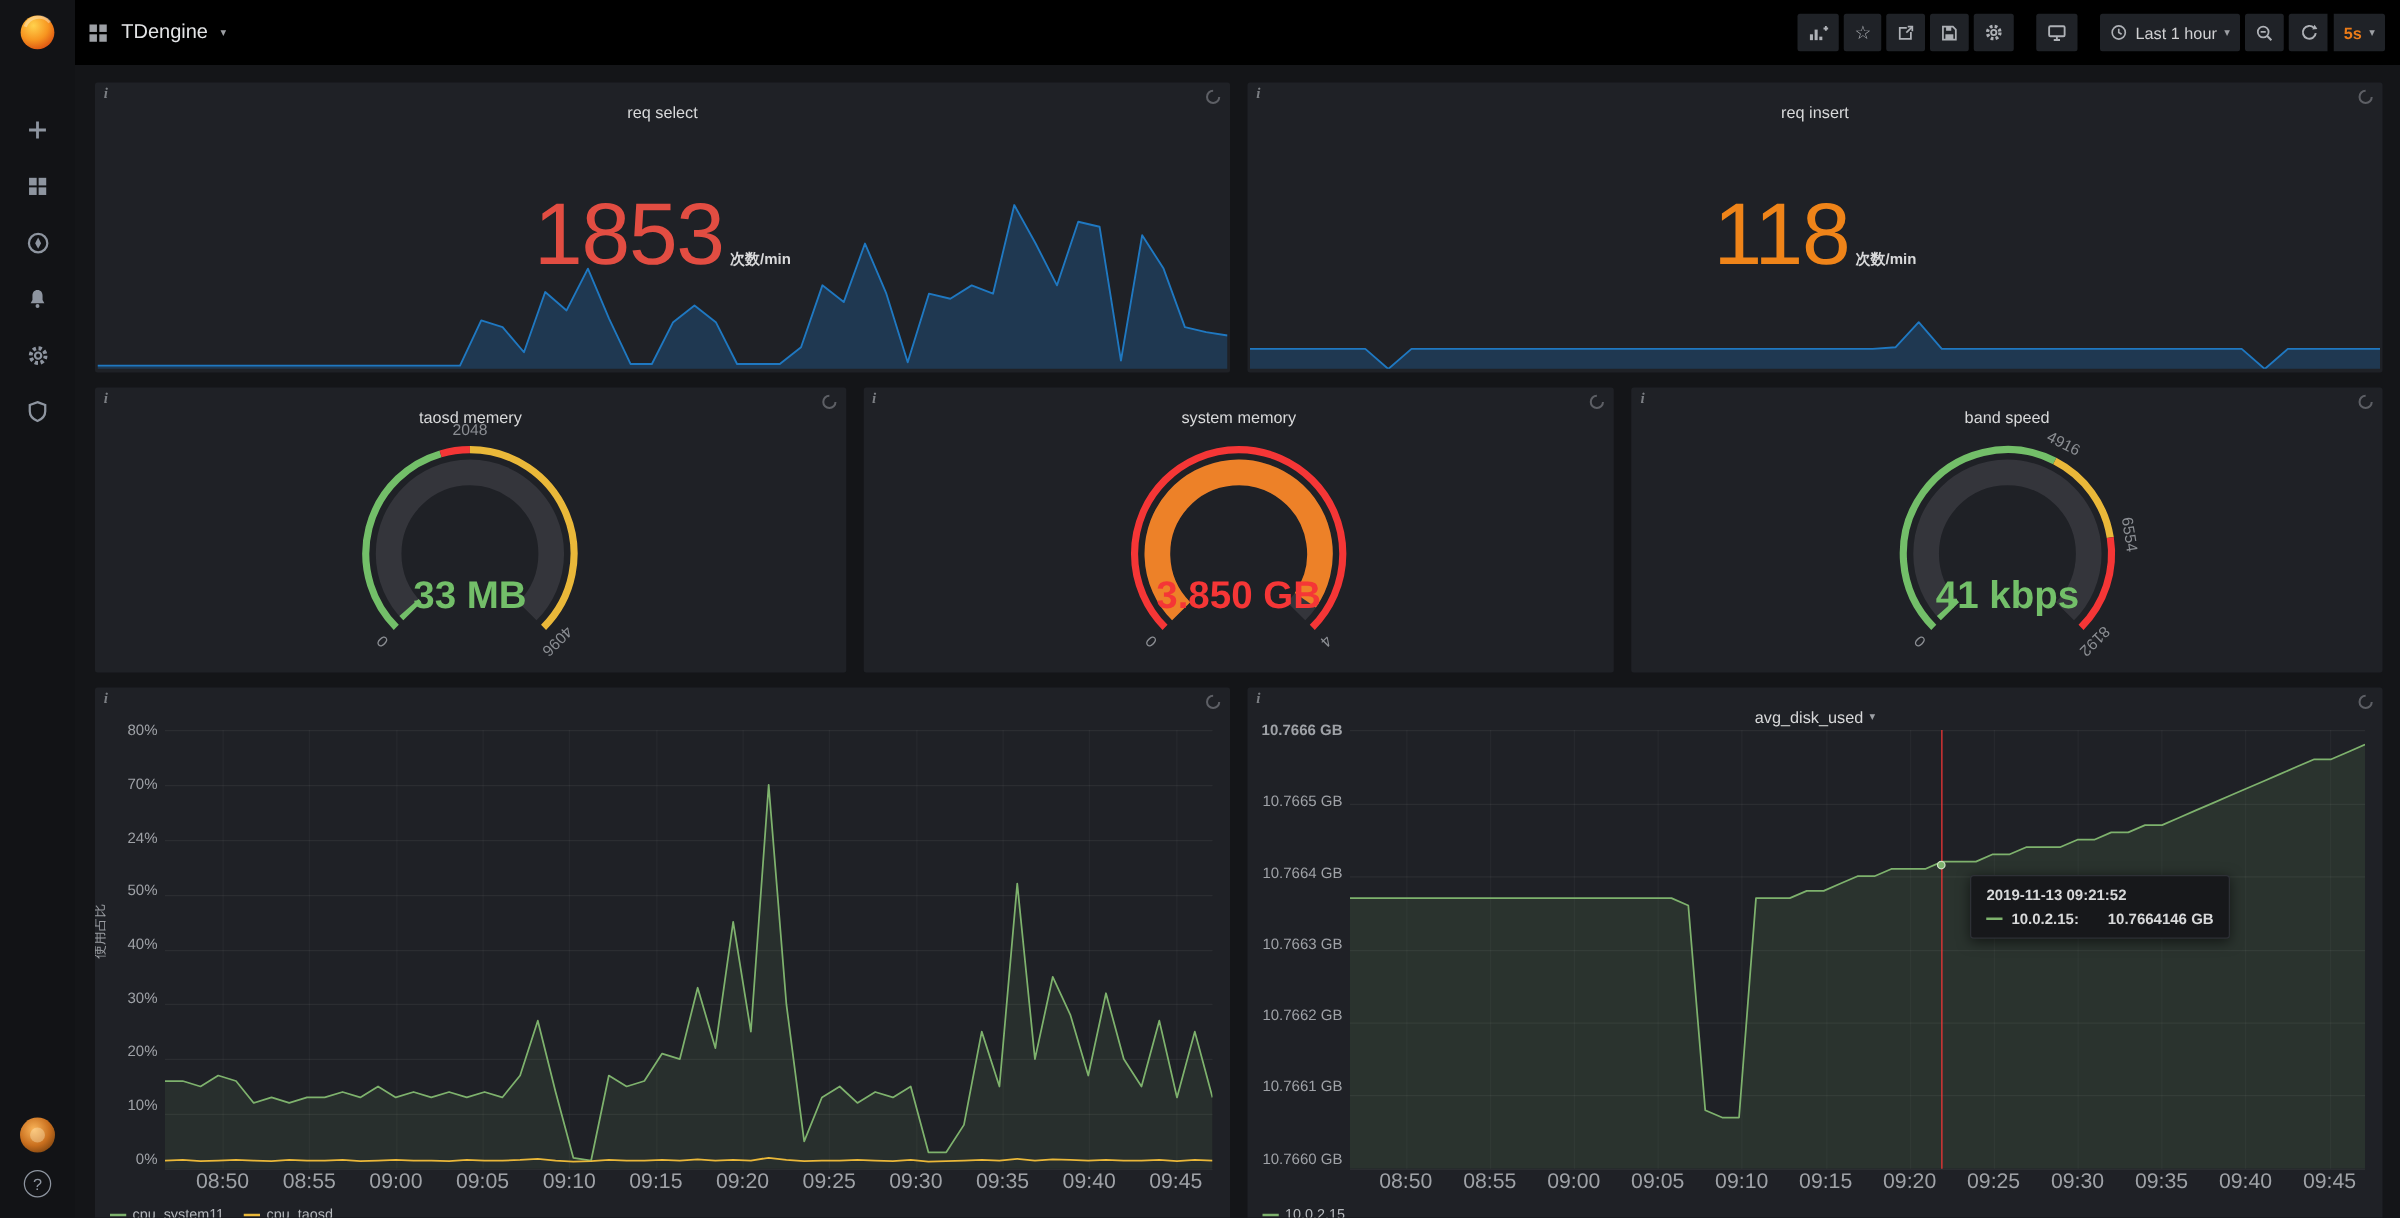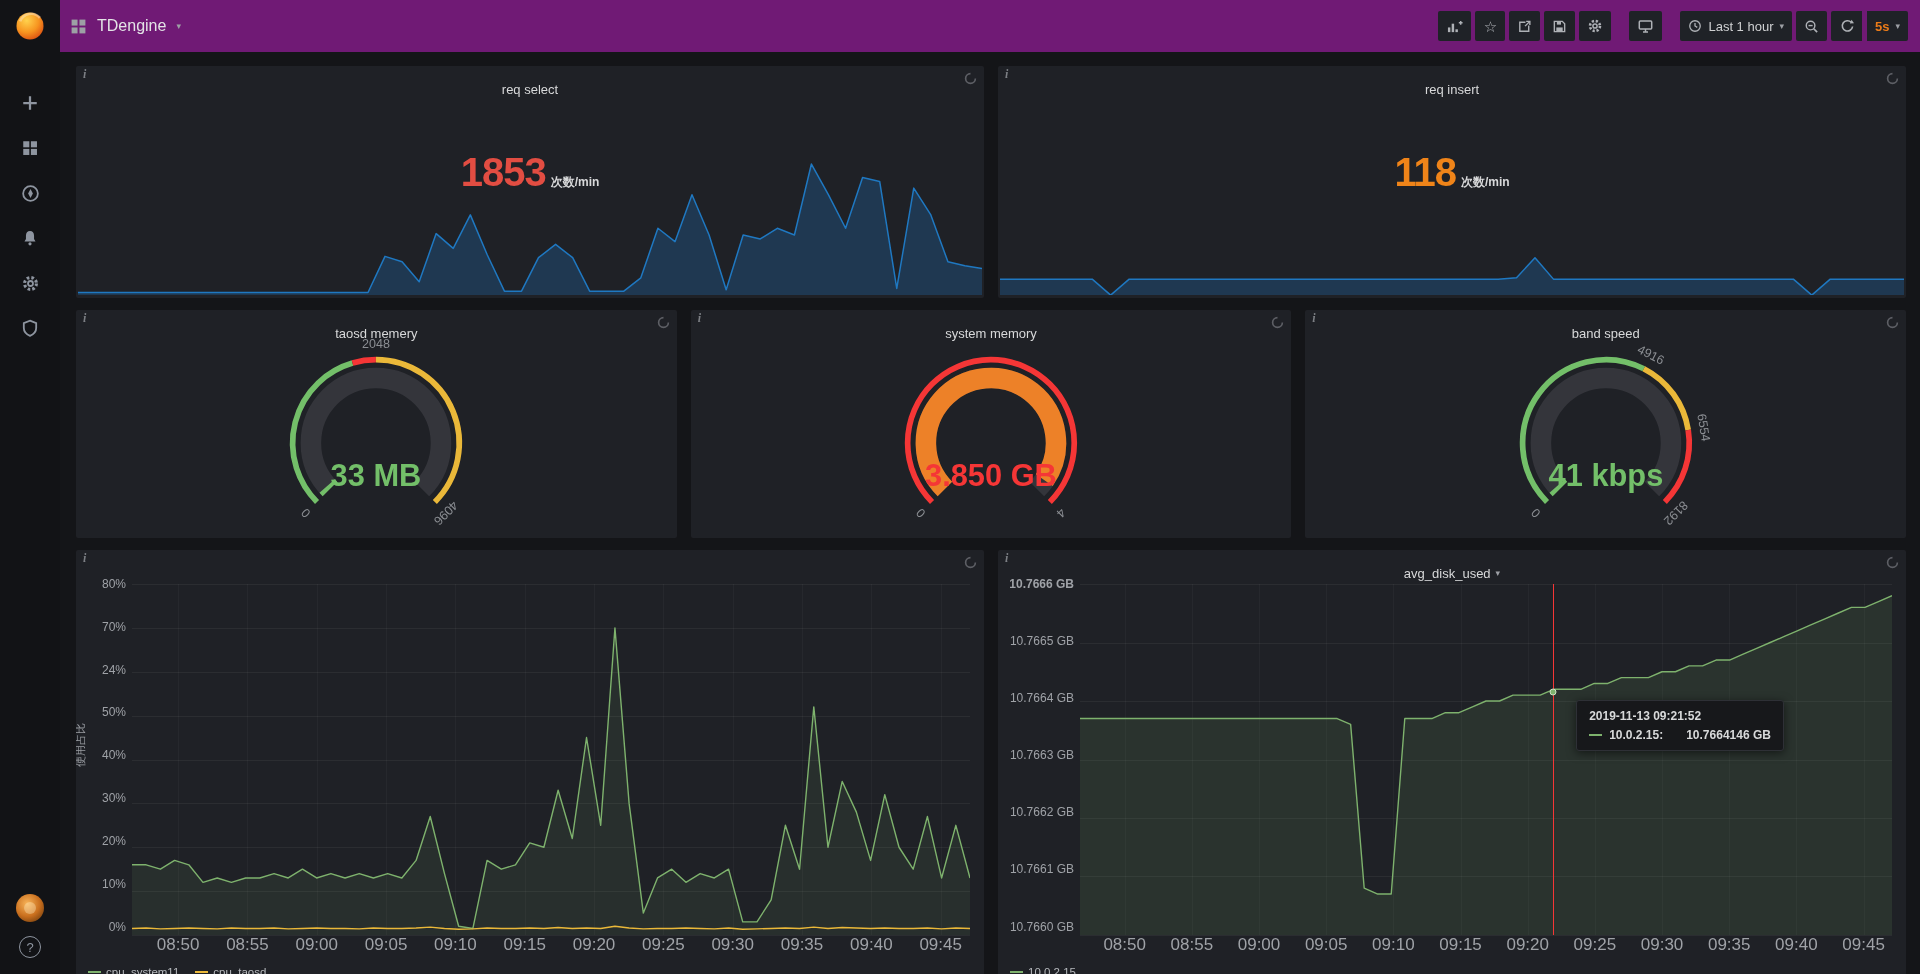--- a/index.html
+++ b/index.html
@@ -8,21 +8,21 @@
 
   
   .sidebar{position:absolute;left:0;top:0;bottom:0;width:60px;background:#121316;display:flex;flex-direction:column;align-items:center;z-index:10;}
   .logo{margin-top:7px;cursor:pointer;}
   .side-nav{display:flex;flex-direction:column;align-items:center;margin-top:44px;}
   .side-icon{width:24px;height:24px;display:flex;align-items:center;justify-content:center;color:#8e95a0;margin-bottom:21px;cursor:pointer;}
   .side-bottom{margin-top:auto;display:flex;flex-direction:column;align-items:center;gap:13px;padding-bottom:16px;}
   .help-circ{width:22px;height:22px;border:1.5px solid #8e95a0;border-radius:50%;display:flex;align-items:center;justify-content:center;color:#8e95a0;font-size:13px;cursor:pointer;}
 
   
-  .navbar{position:absolute;left:60px;right:0;top:0;height:52px;background:#701a75;display:flex;align-items:center;padding:0 12px 0 10px;z-index:9;}
+  .navbar{position:absolute;left:60px;right:0;top:0;height:52px;background:#000000;display:flex;align-items:center;padding:0 12px 0 10px;z-index:9;}
   .nav-left{display:flex;align-items:center;gap:10px;cursor:pointer;}
   .nav-left .dash-grid{color:#9da0a5;display:flex;}
   .nav-title{font-size:16px;color:#e3e4e6;}
   .caret{font-size:9px;color:#9da0a5;line-height:1;}
   .nav-right{margin-left:auto;display:flex;align-items:center;gap:4px;}
   .nav-btn{height:30px;min-width:30px;padding:0 8px;display:flex;align-items:center;justify-content:center;gap:6px;background:#1f2227;border-radius:2px;color:#aeb1b6;cursor:pointer;font-size:13px;}
   .nav-btn .txt{color:#d0d1d3;}
   .nav-btn .accent{color:#eb7b18;font-weight:600;}
   .sp{width:10px;}
 
@@ -31,21 +31,21 @@
     display:grid;grid-template-columns:repeat(6,1fr);grid-template-rows:232px 228px 431px;gap:12px 14px;}
   .panel{position:relative;background:#1f2126;border-radius:2px;overflow:hidden;}
   .span3{grid-column:span 3;} .span2{grid-column:span 2;}
   .panel-title{position:absolute;top:0;left:34px;right:34px;height:26px;display:flex;align-items:center;justify-content:center;gap:5px;
     font-size:13px;font-weight:500;color:#d8d9da;cursor:pointer;z-index:4;white-space:nowrap;}
   .corner-info{position:absolute;top:1px;left:7px;font:italic bold 12px "Liberation Serif",serif;color:#7c7f84;z-index:5;cursor:pointer;}
   .corner-spin{position:absolute;top:5px;right:7px;z-index:5;opacity:.8;}
 
   
   .stat-value{position:absolute;top:37%;left:0;right:0;display:flex;justify-content:center;align-items:baseline;z-index:3;pointer-events:none;}
-  .stat-num{font-size:40px;font-weight:700;line-height:1;letter-spacing:-1px;}
+  .stat-num{font-size:70px;font-weight:400;line-height:1;letter-spacing:-1px;}
   .stat-unit{font-size:12px;font-weight:600;margin-left:5px;color:#d8d9da;}
   .sparkline{position:absolute;left:2px;right:2px;bottom:3px;height:60%;z-index:1;}
   .sparkline svg{width:100%;height:100%;display:block;}
 
   
   .gauge{position:absolute;top:28px;bottom:6px;left:0;right:0;display:flex;justify-content:center;}
   .gauge svg{height:100%;}
 
   
   .graph{position:absolute;top:30px;left:10px;right:10px;bottom:26px;}

